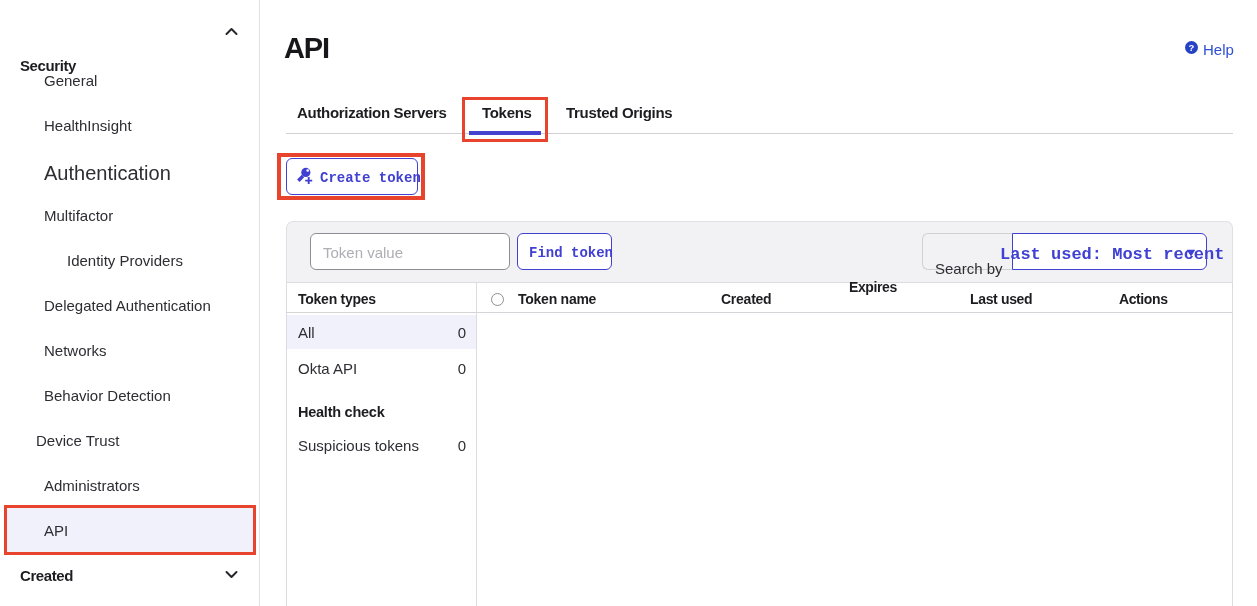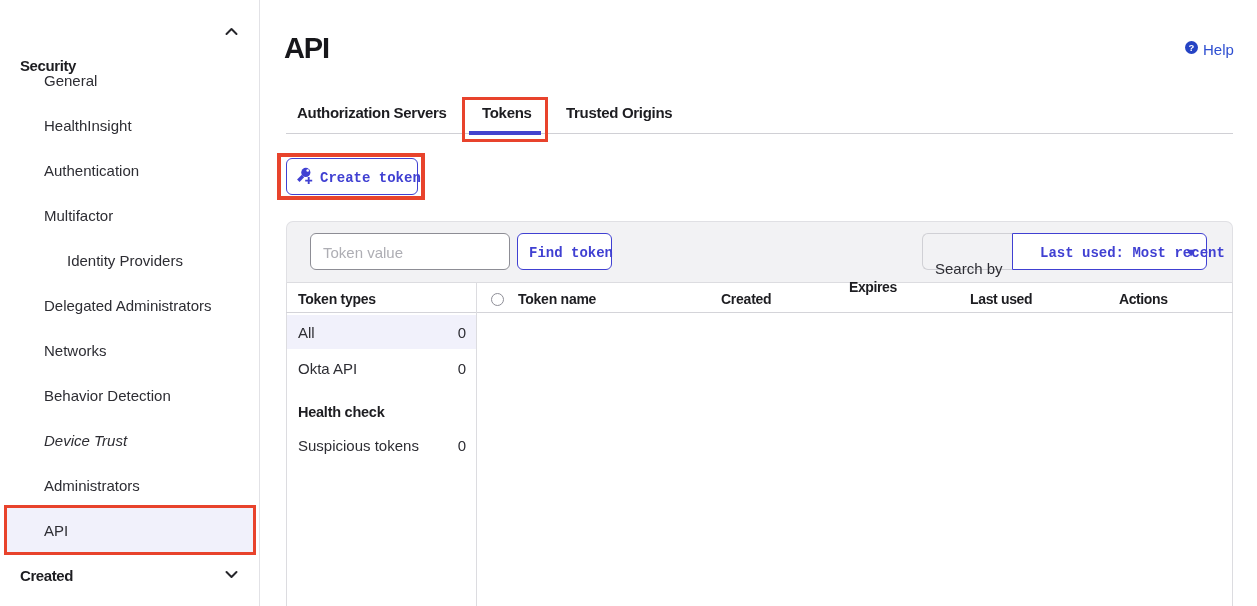--- a/index.html
+++ b/index.html
@@ -15,27 +15,27 @@
 
 <div class="abs" style="left:0;top:0;width:260px;height:606px;border-right:1px solid #e2e2e6;background:#fff;"></div>
 
 <div class="abs bold" style="left:20px;top:25px;font-size:15px;letter-spacing:-0.4px;color:#1d1d21;margin-top:32px;">Security</div>
 <svg class="abs" style="left:225px;top:27px;" width="13" height="9" viewBox="0 0 13 9">
     <path d="M1.5 7 L6.5 2 L11.5 7" fill="none" stroke="#26262b" stroke-width="2" stroke-linecap="round" stroke-linejoin="round"></path>
   </svg>
 
 <div class="abs" style="left:44px;top:72px;font-size:15px;">General</div>
 <div class="abs" style="left:44px;top:117px;font-size:15px;">HealthInsight</div>
-<div class="abs" style="left:44px;top:162px;font-size:15px;">Authentication</div>
+<div class="abs" style="left:44px;top:162px;font-size:20px;">Authentication</div>
 <div class="abs" style="left:44px;top:207px;font-size:15px;">Multifactor</div>
 <div class="abs" style="left:44px;top:252px;font-size:15px;margin-left:23px;">Identity Providers</div>
-<div class="abs" style="left:44px;top:297px;font-size:15px;">Delegated Administrators</div>
+<div class="abs" style="left:44px;top:297px;font-size:15px;">Delegated Authentication</div>
 <div class="abs" style="left:44px;top:342px;font-size:15px;">Networks</div>
 <div class="abs" style="left:44px;top:387px;font-size:15px;">Behavior Detection</div>
-<div class="abs" style="left:44px;top:432px;font-size:15px;font-style:italic;">Device Trust</div>
+<div class="abs" style="left:36px;top:432px;font-size:15px;">Device Trust</div>
 <div class="abs" style="left:44px;top:477px;font-size:15px;">Administrators</div>
 
 <div class="abs" style="left:4px;top:505px;width:252px;height:50px;background:#f1f1fb;border:3px solid #e8432c;"></div>
 <div class="abs" style="left:44px;top:522px;font-size:15px;">API</div>
 
 <div class="abs bold" style="left:20px;top:567px;font-size:15px;letter-spacing:-0.4px;color:#1d1d21;">Created</div>
 <svg class="abs" style="left:225px;top:570px;" width="13" height="9" viewBox="0 0 13 9">
     <path d="M1.5 2 L6.5 7 L11.5 2" fill="none" stroke="#26262b" stroke-width="2" stroke-linecap="round" stroke-linejoin="round"></path>
   </svg>
 
@@ -71,21 +71,21 @@
 
 <div class="abs" style="left:310px;top:233px;width:200px;height:37px;background:#fff;border:1px solid #8d8d95;border-radius:6px;"></div>
 <div class="abs" style="left:323px;top:244px;font-size:15px;color:#aeaeb4;">Token value</div>
 
 <div class="abs" style="left:517px;top:233px;width:95px;height:37px;background:#fff;border:1px solid #4040d2;border-radius:6px;"></div>
 <div class="abs bold blue" style="left:529px;top:245px;font-size:14px;">Find token</div>
 
 <div class="abs" style="left:922px;top:233px;width:90px;height:37px;background:#f2f2f4;border:1px solid #d0d0d5;border-right:none;border-radius:6px 0 0 6px;"></div>
 <div class="abs" style="left:935px;top:244px;font-size:15px;color:#2d2d33;margin-top:16px;">Search by</div>
 <div class="abs" style="left:1012px;top:233px;width:195px;height:37px;background:#fff;border:1px solid #4040d2;border-radius:0 6px 6px 0;"></div>
-<div class="abs bold blue" style="left:1040px;top:245px;font-size:14px;">Last used: Most recent</div>
+<div class="abs bold blue" style="left:1000px;top:245px;font-size:17px;">Last used: Most recent</div>
 <svg class="abs" style="left:1186px;top:249px;" width="10" height="8" viewBox="0 0 10 8">
     <path d="M0.7 0.8 h8.6 L5 7.6 Z" fill="#4040d2"></path>
   </svg>
 
 <div class="abs" style="left:286px;top:312px;width:947px;height:1px;background:#d4d4d9;"></div>
 <div class="abs bold" style="left:298px;top:291px;font-size:14px;letter-spacing:-0.25px;color:#1d1d21;">Token types</div>
 <div class="abs" style="left:491px;top:293px;width:13px;height:13px;border:1.5px solid #8e8e97;border-radius:50%;background:#fff;"></div>
 <div class="abs bold" style="left:518px;top:291px;font-size:14px;letter-spacing:-0.25px;color:#1d1d21;">Token name</div>
 <div class="abs bold" style="left:721px;top:291px;font-size:14px;letter-spacing:-0.25px;color:#1d1d21;">Created</div>
 <div class="abs bold" style="left:849px;top:279px;font-size:14px;letter-spacing:-0.4px;color:#1d1d21;">Expires</div>

